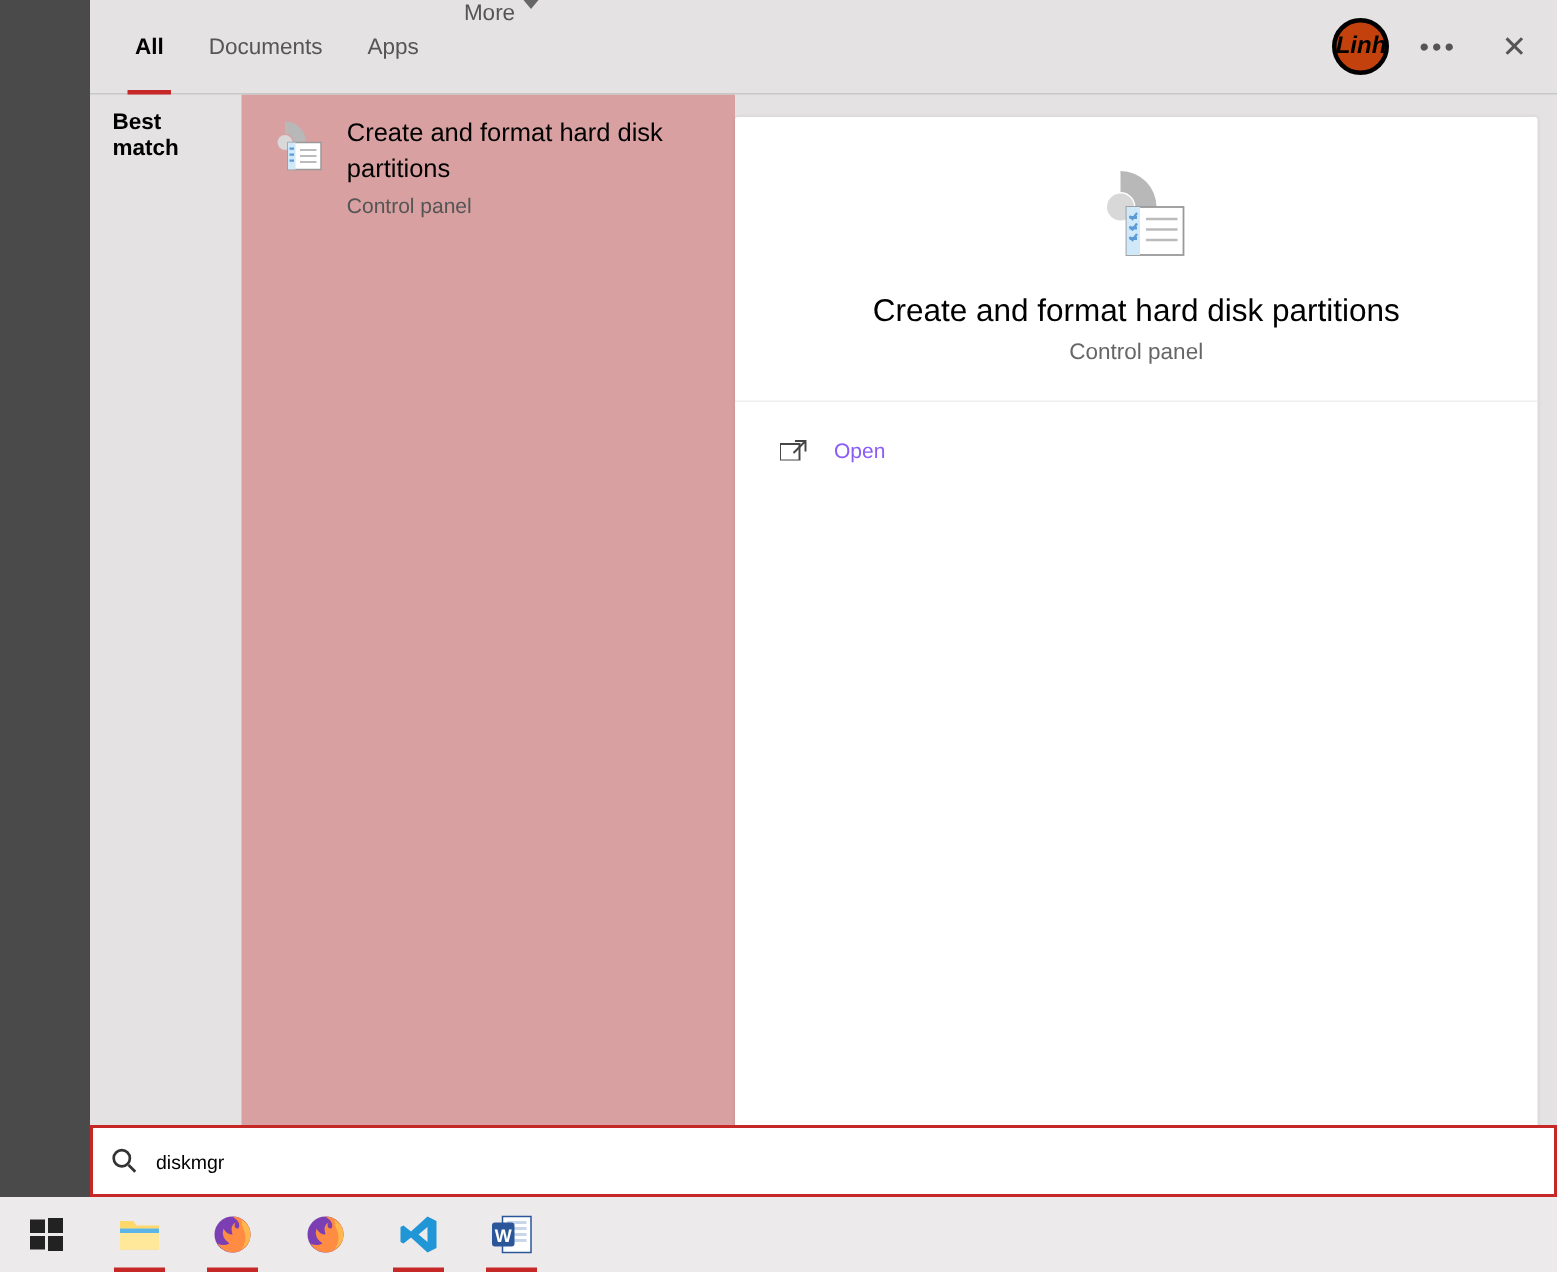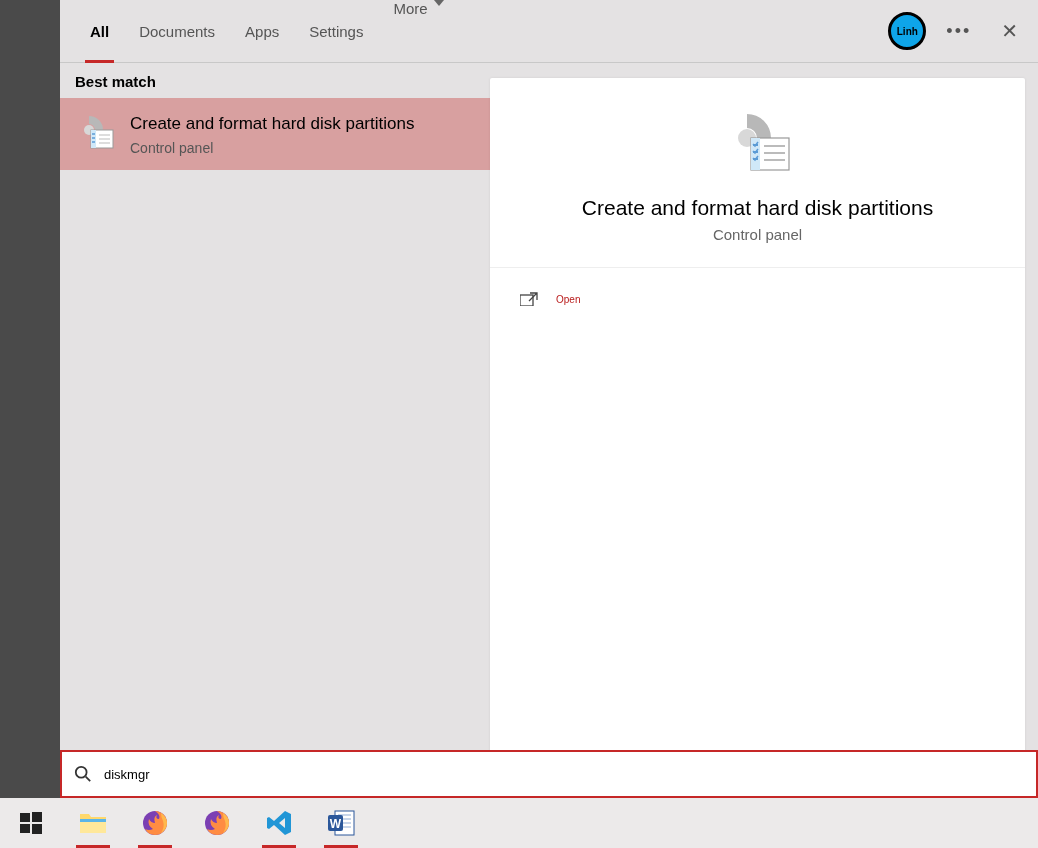--- a/index.html
+++ b/index.html
@@ -10,42 +10,42 @@
 .search-panel { position: absolute; left: 60px; top: 0; width: 978px; height: 798px; background: #e4e2e3; display: flex; flex-direction: column; }
 
 .tabs-bar { height: 63px; display: flex; align-items: center; border-bottom: 1px solid #c8c8c8; padding: 0 15px; position: relative; }
 .tab { padding: 0 15px; height: 63px; display: flex; align-items: center; font-size: 15px; color: #555; cursor: pointer; position: relative; }
 .tab.active { font-weight: 600; color: #000; }
 .tab.active::after { content: ''; position: absolute; bottom: 0; left: 10px; right: 10px; height: 3px; background: #c62828; }
 .tab-more { display: flex; align-items: flex-start; gap: 6px; }
 .chevron-down { width: 0; height: 0; border-left: 5px solid transparent; border-right: 5px solid transparent; border-top: 6px solid #666; }
 
 .tabs-right { position: absolute; right: 10px; display: flex; align-items: center; gap: 20px; }
-.avatar { width: 38px; height: 38px; border-radius: 50%; background: #0ea5e9; border: 3px solid #000; display: flex; align-items: center; justify-content: center; font-size: 10px; font-weight: bold; }
+.avatar { width: 38px; height: 38px; border-radius: 50%; background: #c2410c; border: 3px solid #000; display: flex; align-items: center; justify-content: center; font-size: 16px; font-style: italic; font-weight: bold; }
 .more-dots { font-size: 18px; color: #555; cursor: pointer; letter-spacing: 2px; }
 .close-x { font-size: 20px; color: #555; cursor: pointer; padding: 0 10px; font-weight: 300; }
 
 .content-row { flex: 1; display: flex; }
-.results-col { width: 430px; display: flex; flex-direction: column; }
+.results-col { width: 430px; display: flex; flex-direction: row; }
 .section-header { padding: 10px 15px 8px; font-size: 15px; font-weight: 600; color: #000; }
 .result-item { display: flex; align-items: flex-start; padding: 14px 15px; gap: 15px; cursor: pointer; }
 .result-item.selected { background: #d8a0a0; }
 .result-icon { width: 40px; height: 40px; flex-shrink: 0; display: flex; align-items: center; justify-content: center; }
 .result-text { flex: 1; }
 .result-title { font-size: 17px; color: #000; line-height: 1.4; }
 .result-subtitle { font-size: 14px; color: #555; margin-top: 4px; }
 
 .detail-col { flex: 1; padding: 15px 13px 15px 0; }
 .detail-card { background: #fff; border-radius: 2px; height: 100%; box-shadow: 0 0 3px rgba(0,0,0,0.08); }
 .detail-header { text-align: center; padding: 30px 20px 24px; border-bottom: 1px solid #eee; }
 .detail-big-icon { width: 70px; height: 70px; margin: 0 auto 18px; }
 .detail-title { font-size: 21px; color: #000; margin-bottom: 6px; }
 .detail-subtitle { font-size: 15px; color: #666; }
 .detail-actions { padding: 10px 0; }
-.detail-action { display: flex; align-items: center; gap: 18px; padding: 14px 30px; cursor: pointer; font-size: 10px; color: #b91c1c; }
+.detail-action { display: flex; align-items: center; gap: 18px; padding: 14px 30px; cursor: pointer; font-size: 14px; color: #8b5cf6; }
 .open-icon { width: 18px; height: 14px; position: relative; }
 
 .search-box-wrap { position: absolute; left: 60px; right: 0; bottom: 50px; height: 48px; border: 2px solid #c62828; background: #fff; display: flex; align-items: center; padding: 0 12px; gap: 12px; }
 .search-icon-svg { width: 18px; height: 18px; }
 .search-input { flex: 1; border: none; outline: none; font-size: 13px; color: #000; background: transparent; }
 
 .taskbar { position: absolute; left: 0; right: 0; bottom: 0; height: 50px; background: #eceaea; display: flex; align-items: center; }
 .tb-item { width: 62px; height: 50px; display: flex; align-items: center; justify-content: center; cursor: pointer; position: relative; }
 .tb-item.active::after { content: ''; position: absolute; bottom: 0; left: 14px; right: 14px; height: 3px; background: #c62828; }
 
@@ -54,21 +54,20 @@
 </head>
 <body>
 
 <div class="left-strip"></div>
 
 <div class="search-panel">
   <div class="tabs-bar">
     <div class="tab active">All</div>
     <div class="tab">Documents</div>
     <div class="tab">Apps</div>
-    <div class="tab">Settings</div>
     <div class="tab tab-more">
       <span>More</span>
       <span class="chevron-down"></span>
     </div>
     <div class="tabs-right">
       <div class="avatar">Linh</div>
       <div class="more-dots">•••</div>
       <div class="close-x">✕</div>
     </div>
   </div>

